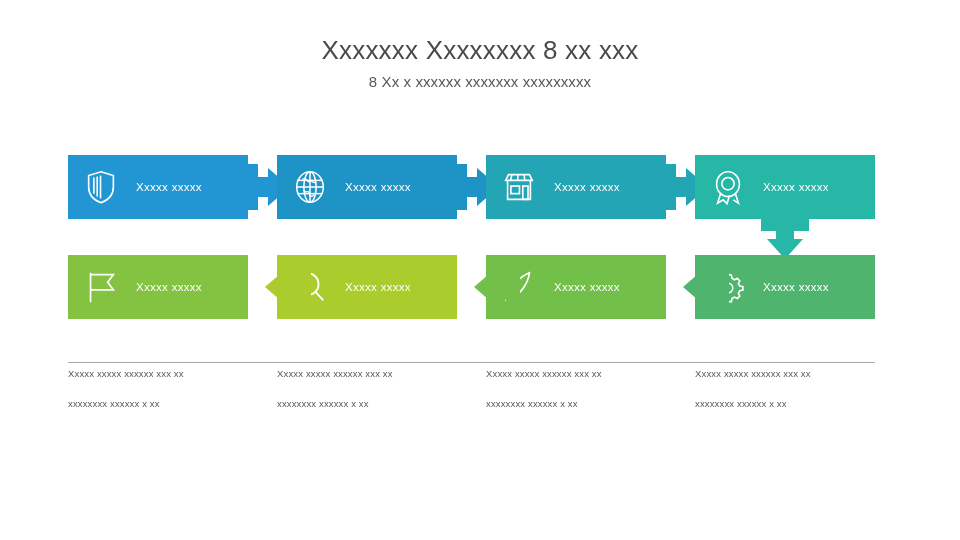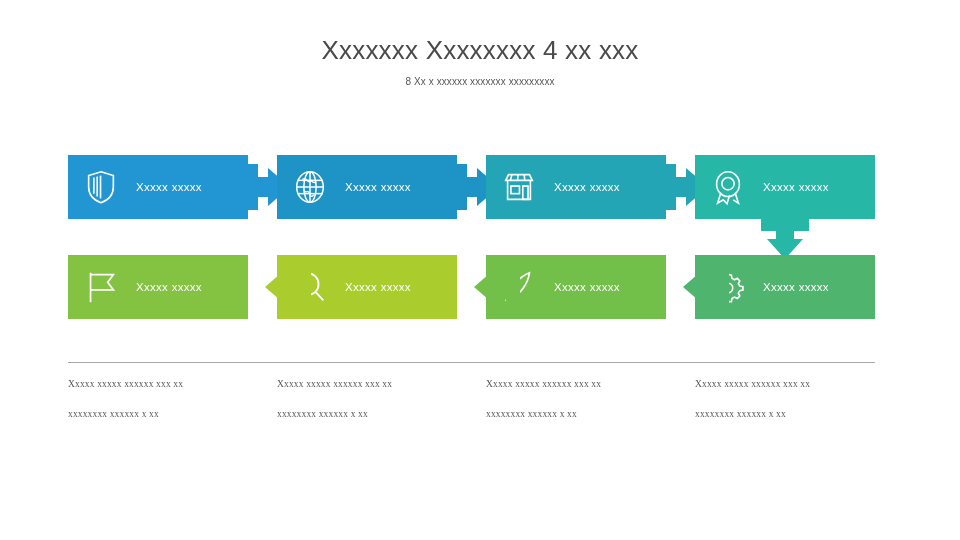--- a/index.html
+++ b/index.html
@@ -24,21 +24,21 @@
     text-align: center;
   }
   .title {
     font-size: 26px;
     color: #4a4a4c;
     font-weight: 400;
     line-height: 32px;
     letter-spacing: 0.2px;
   }
   .subtitle {
-    font-size: 10px;
+    font-size: 15px;
     color: #58585a;
     font-weight: 400;
     line-height: 20px;
     margin-top: 6px;
     letter-spacing: 0.1px;
   }
 
   
   .flow {
     position: absolute;
@@ -124,45 +124,44 @@
     position: absolute;
     left: 68px;
     top: 362px;
     width: 807px;
     height: 1px;
     background: #a7a9ac;
   }
   .captions {
     position: absolute;
     left: 68px;
-    top: 377px;
+    top: 367px;
     width: 807px;
     height: 40px;
-    font-family: Liberation Serif, serif;
   }
   .caption {
     position: absolute;
     top: 0;
     width: 190px;
     font-size: 9.5px;
     line-height: 14px;
     color: #58585a;
     letter-spacing: 0.15px;
   }
   .caption.k0 { left: 0; }
   .caption.k1 { left: 209px; }
   .caption.k2 { left: 418px; }
   .caption.k3 { left: 627px; }
   .caption .l2 { display: block; margin-top: 16px; }
 </style>
 </head>
 <body>
 
 <div class="header">
-  <div class="title">Xxxxxxx Xxxxxxxx 4 xx xxx</div>
+  <div class="title">Xxxxxxx Xxxxxxxx 8 xx xxx</div>
   <div class="subtitle">8 Xx x xxxxxx xxxxxxx xxxxxxxxx</div>
 </div>
 
 <div class="flow">
 
   <div class="row row-top">
 
     <div class="cell c0">
       <div class="box" style="background: rgb(34, 150, 211);">
         <span class="ico">

